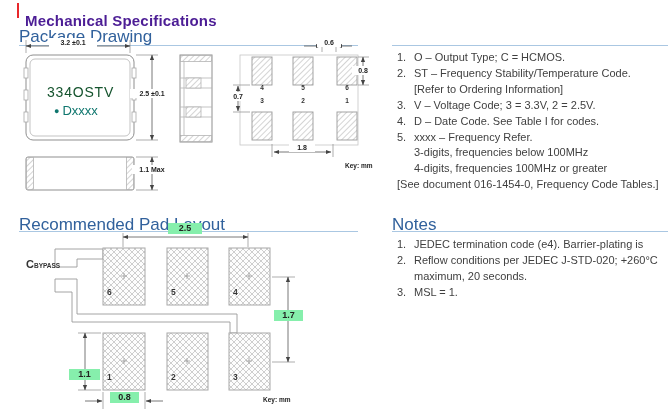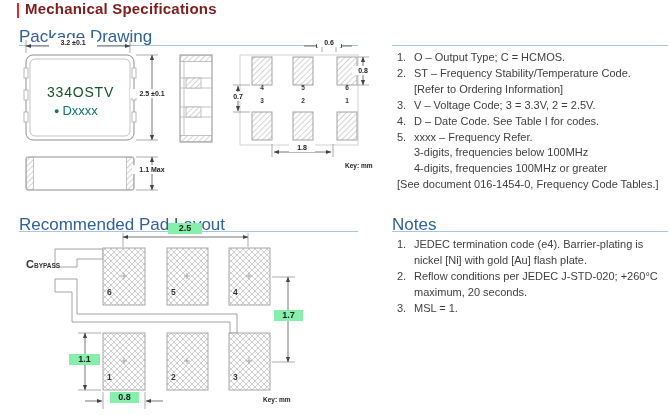--- a/index.html
+++ b/index.html
@@ -1,19 +1,19 @@
 <!DOCTYPE html>
 <html><head>
 <meta charset="utf-8">
 <style>
   html,body{margin:0;padding:0;background:#fff}
   #page{position:relative;width:670px;height:415px;background:#fff;overflow:hidden;
         font-family:"Liberation Sans",sans-serif;}
   .cursor{position:absolute;left:17px;top:3px;width:2px;height:15px;background:#E8282B}
-  .title{position:absolute;left:25px;top:0;font-size:15px;font-weight:bold;color:#7f1d1d;letter-spacing:.2px}
+  .title{position:absolute;left:25px;top:12px;font-size:15px;font-weight:bold;color:#4c1d95;letter-spacing:.2px}
   .hdr{position:absolute;font-size:17px;color:#31619C}
   .rule{position:absolute;height:1px;background:#aac7e2}
   .list{position:absolute;width:280px;font-size:11px;line-height:15.9px;color:#3f3f3f}
   .row{display:flex}
   .row .n{flex:0 0 17px;padding-left:7px}
   .row .t{flex:1}
   .foot{padding-left:7px}
   .dim{position:absolute;font-size:7px;font-weight:bold;color:#222;background:#fff;text-align:center;line-height:9px;z-index:3}
   .dimL{position:absolute;font-size:9px;font-weight:bold;color:#222;background:#86efac;text-align:center;line-height:11px;z-index:3}
   .pn{position:absolute;font-size:6.5px;font-weight:bold;color:#333;text-align:center;width:12px;z-index:3}
@@ -212,42 +212,38 @@
         <span class="t">4-digits, frequencies 100MHz or greater</span>
       </div>
     <div class="foot">[See document 016-1454-0, Frequency Code Tables.]</div>
   </div>
 
   <div class="hdr" style="left:19px;top:215px">Recommended Pad Layout</div>
   <div class="rule" style="left:19px;top:231px;width:339px"></div>
   <div class="cby"><span class="c">C</span><span class="s">BYPASS</span></div>
   <div class="dimL" style="left:168px;top:223px;width:34px">2.5</div>
   <div class="dimL" style="left:274px;top:310px;width:29px">1.7</div>
-  <div class="dimL" style="left:69px;top:354px;width:31px">1.1</div>
+  <div class="dimL" style="left:69px;top:369px;width:31px">1.1</div>
   <div class="dimL" style="left:110px;top:392px;width:29px">0.8</div>
   <div class="pnL" style="left:107px;top:287px">6</div>
   <div class="pnL" style="left:171px;top:287px">5</div>
   <div class="pnL" style="left:233px;top:287px">4</div>
   <div class="pnL" style="left:107px;top:372px">1</div>
   <div class="pnL" style="left:171px;top:372px">2</div>
   <div class="pnL" style="left:233px;top:372px">3</div>
   <div class="key" style="left:263px;top:396px">Key: mm</div>
 
   <div class="hdr" style="left:392px;top:215px">Notes</div>
   <div class="rule" style="left:392px;top:231px;width:276px"></div>
   <div class="list" style="left:390px;top:237px">
     <div class="row">
         <span class="n">1.</span>
         <span class="t">JEDEC termination code (e4).  Barrier-plating is</span>
       </div>
     <div class="row">
-        <span class="n"></span>
-        <span class="t">nickel [Ni] with gold [Au] flash plate.</span>
-      </div>
-    <div class="row">
         <span class="n">2.</span>
         <span class="t">Reflow conditions per JEDEC J-STD-020; +260°C</span>
       </div>
     <div class="row">
         <span class="n"></span>
         <span class="t">maximum, 20 seconds.</span>
       </div>
     <div class="row">
         <span class="n">3.</span>
         <span class="t">MSL = 1.</span>

